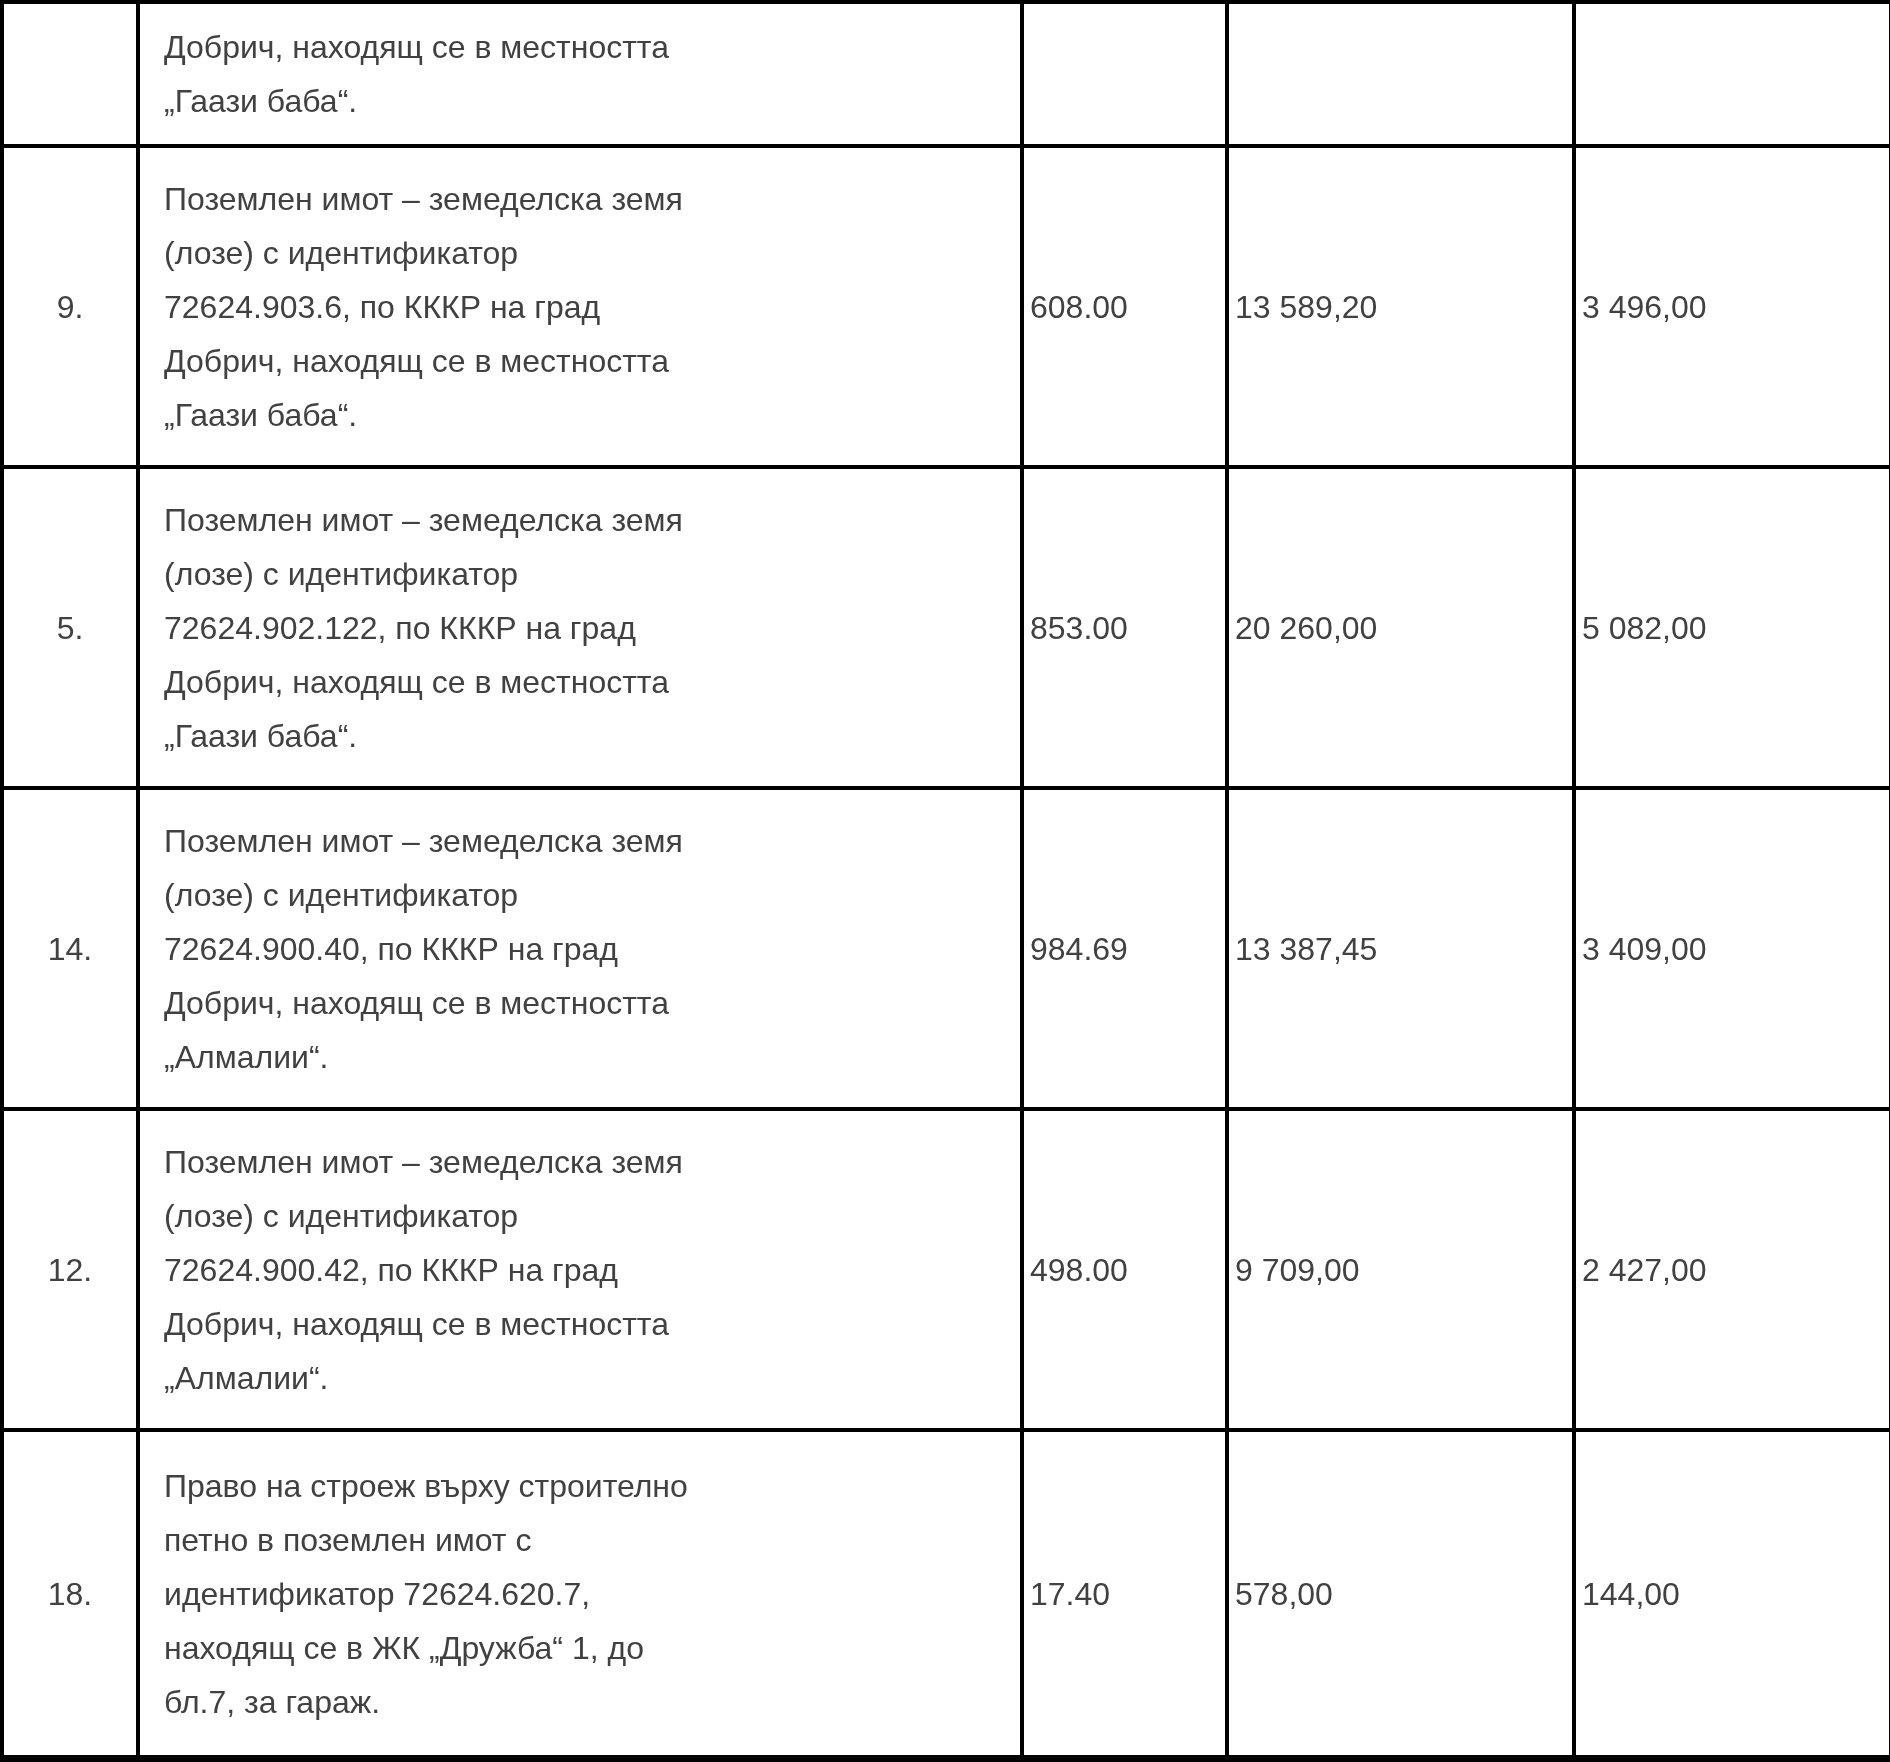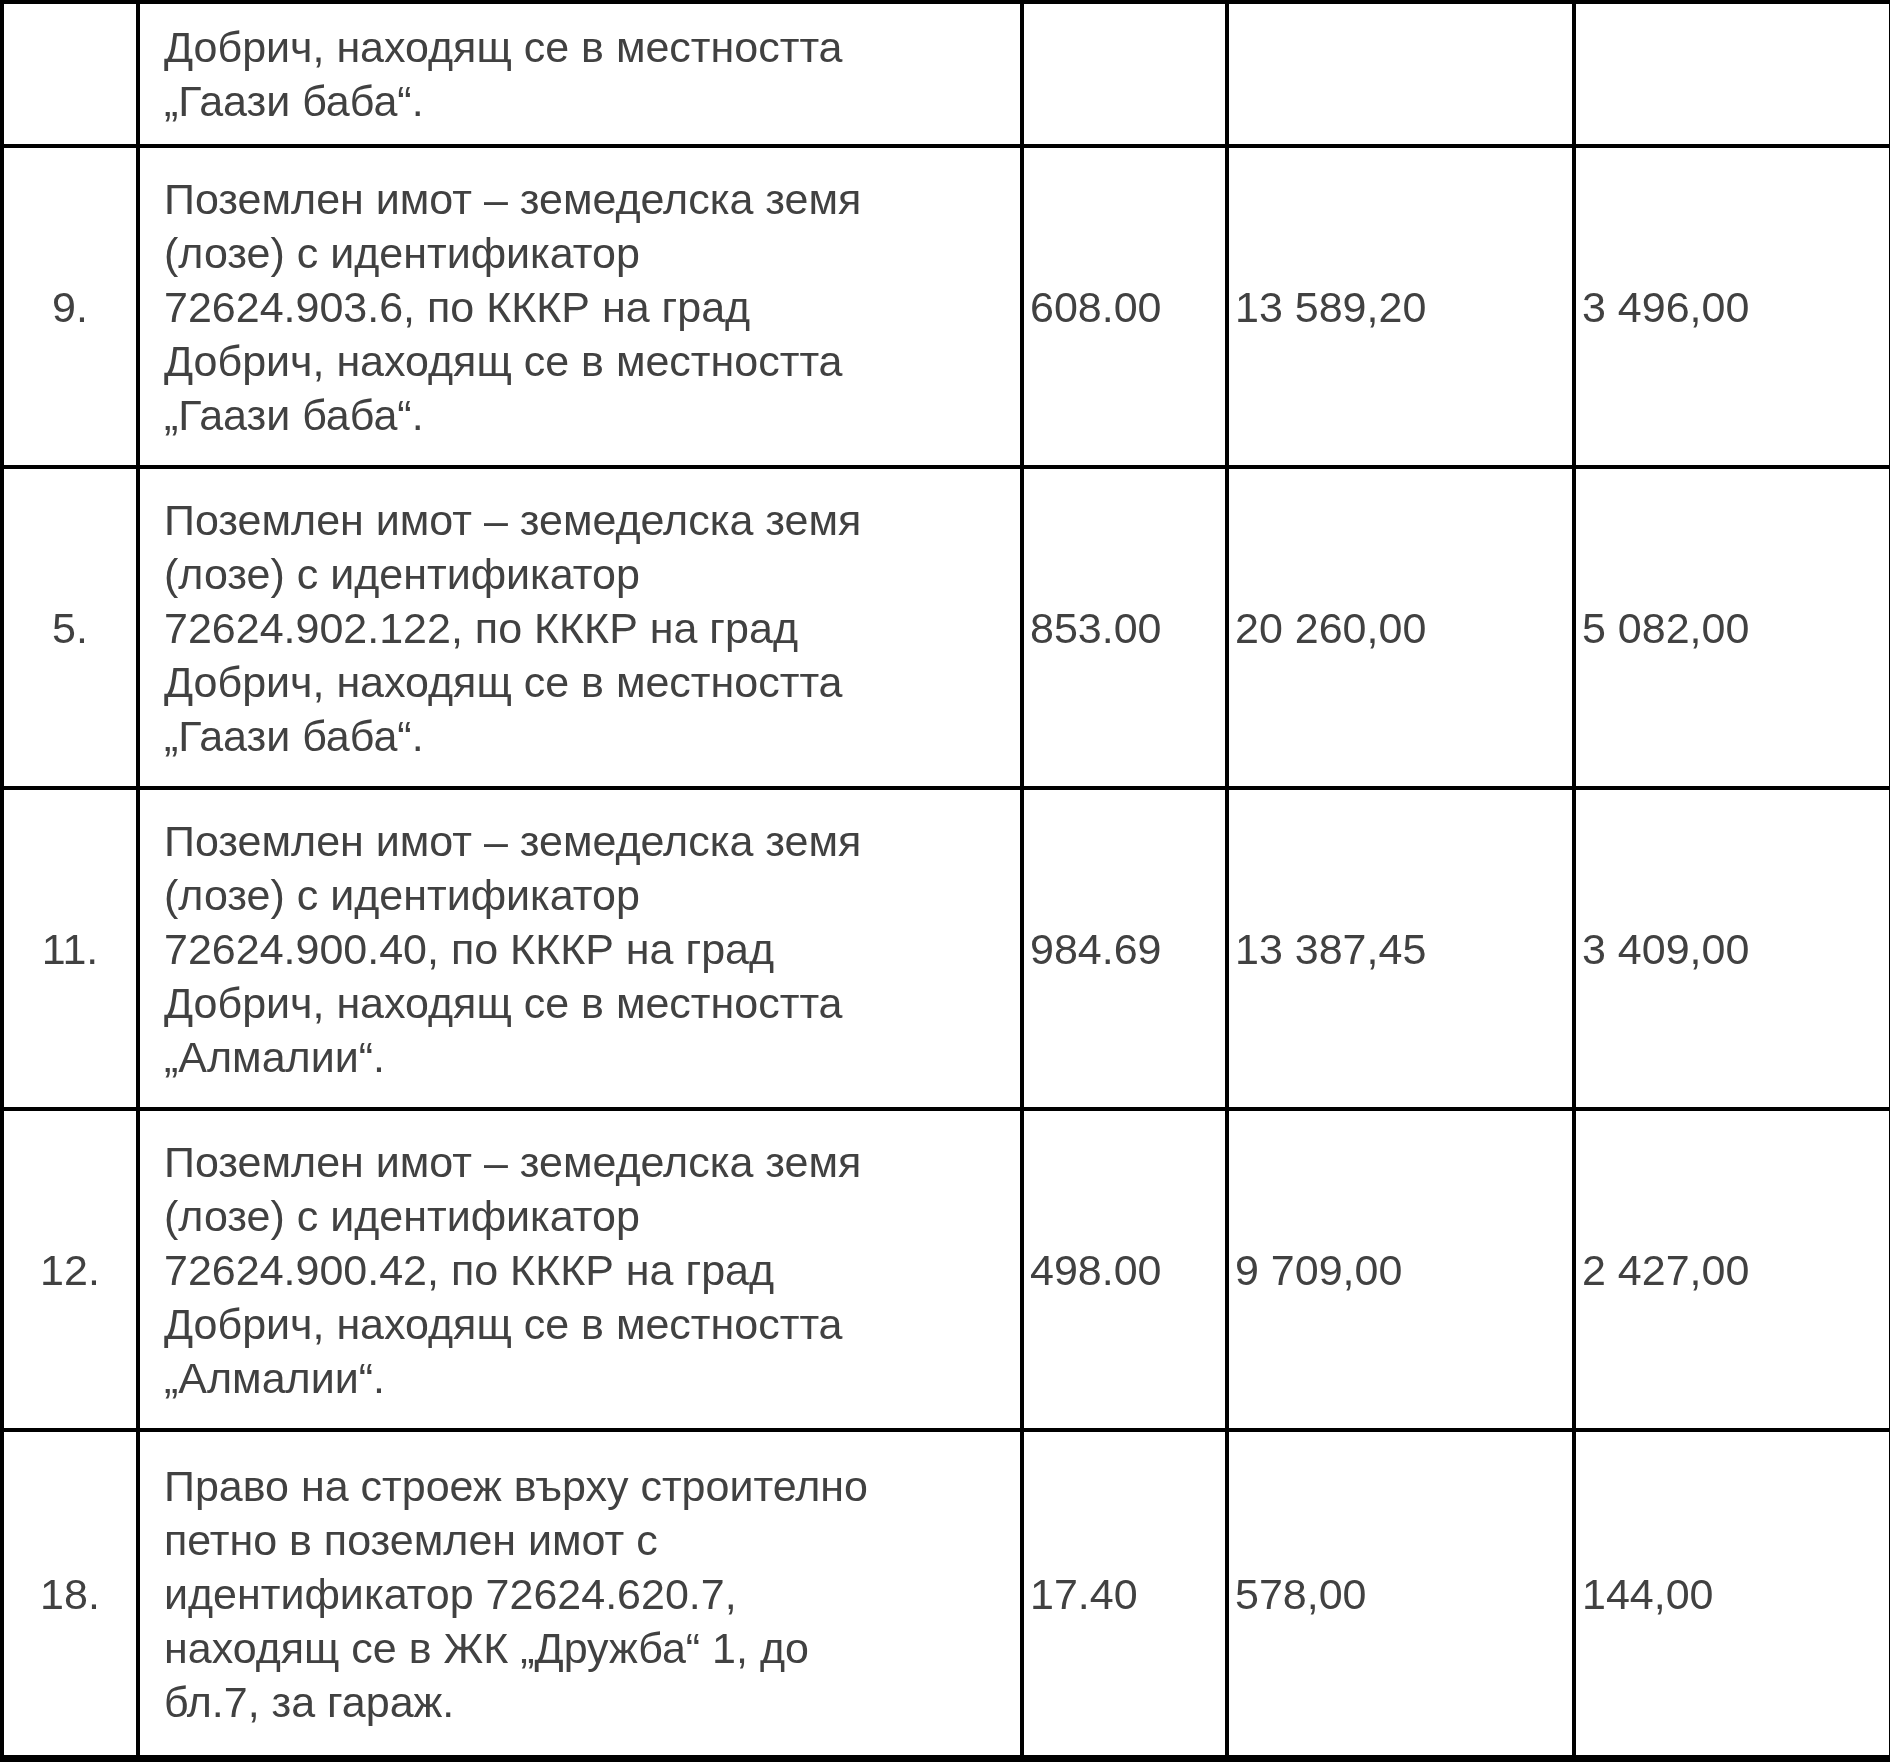--- a/index.html
+++ b/index.html
@@ -21,21 +21,21 @@
     height: 1762px;
     border-collapse: collapse;
     table-layout: fixed;
     border-top: 4px solid #000;
     border-left: 4px solid #000;
     border-right: 7px solid #000;
     border-bottom: 7px solid #000;
   }
   table.prop-table td {
     border: 4px solid #000;
-    font-size: 43px;
+    font-size: 32px;
     line-height: 54px;
     color: #414141;
     vertical-align: middle;
     overflow: hidden;
   }
   td.cell-num {
     text-align: center;
     padding: 0 4px;
   }
   td.cell-desc {
@@ -88,21 +88,21 @@
         <td class="cell-desc">Поземлен имот – земеделска земя
 (лозе) с идентификатор
 72624.902.122, по КККР на град
 Добрич, находящ се в местността
 „Гаази баба“.</td>
         <td class="cell-val">853.00</td>
         <td class="cell-val">20 260,00</td>
         <td class="cell-val">5 082,00</td>
       </tr>
       <tr class="row-item">
-        <td class="cell-num">11.</td>
+        <td class="cell-num">14.</td>
         <td class="cell-desc">Поземлен имот – земеделска земя
 (лозе) с идентификатор
 72624.900.40, по КККР на град
 Добрич, находящ се в местността
 „Алмалии“.</td>
         <td class="cell-val">984.69</td>
         <td class="cell-val">13 387,45</td>
         <td class="cell-val">3 409,00</td>
       </tr>
       <tr class="row-item">

